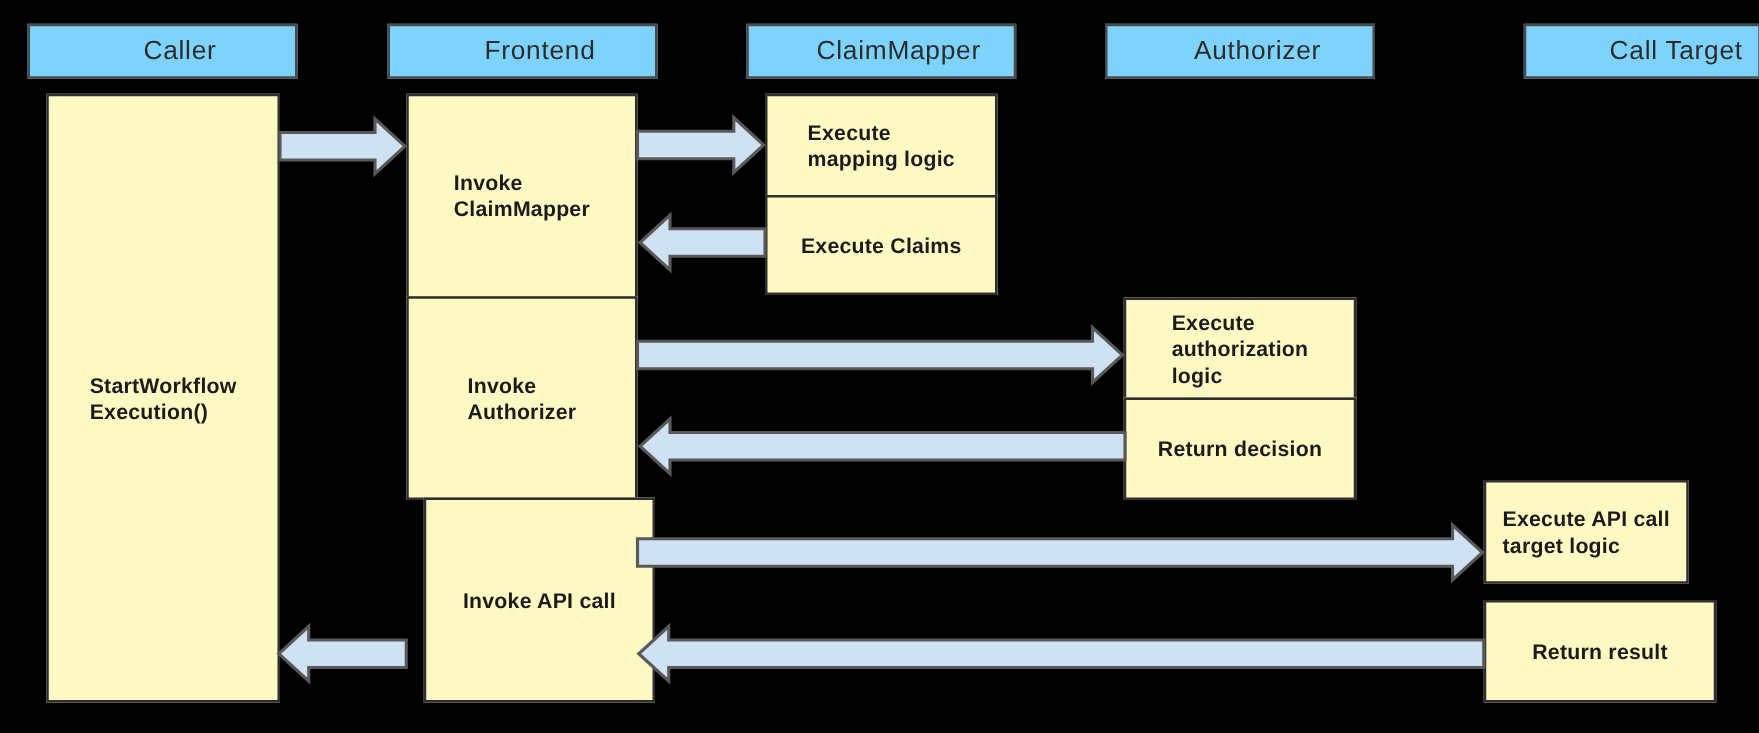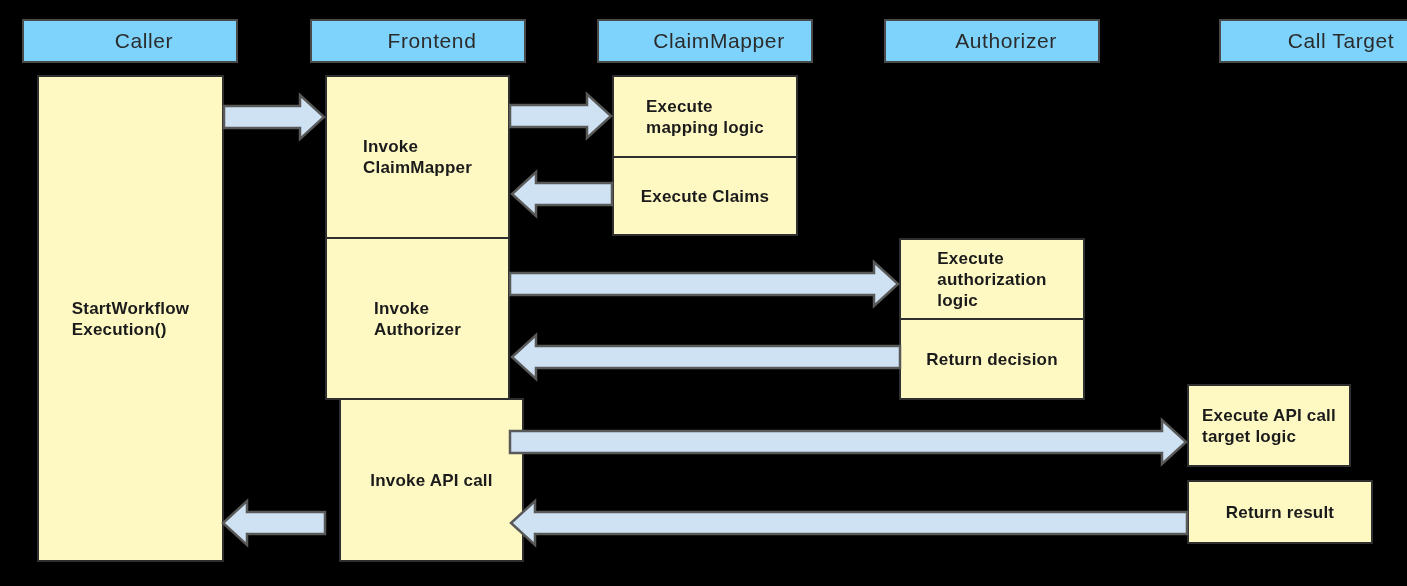--- a/index.html
+++ b/index.html
@@ -110,21 +110,21 @@
         <div>Return decision</div>
       </div>
     </div>
 
   <div class="box" style="left:1187px; top:384px; width:164px; height:83px;">
       <div>
         <div>Execute API call</div>
         <div>target logic</div>
       </div>
     </div>
-  <div class="box" style="left:1187px; top:480px; width:186px; height:64px;">
+  <div class="box" style="left:1187px; top:480px; width:186px; height:82px;">
       <div>
         <div>Return result</div>
       </div>
     </div>
 
   <svg class="arrows" viewBox="0 0 1407 586">
       <polygon points="224,106 300,106 300,95 324,117 300,139 300,128 224,128" fill="#cfe2f3" stroke="#595959" stroke-width="2.5" stroke-linejoin="miter"></polygon>
       <polygon points="510,105 587,105 587,94 611,116 587,138 587,127 510,127" fill="#cfe2f3" stroke="#595959" stroke-width="2.5" stroke-linejoin="miter"></polygon>
       <polygon points="612,183 536,183 536,172 512,194 536,216 536,205 612,205" fill="#cfe2f3" stroke="#595959" stroke-width="2.5" stroke-linejoin="miter"></polygon>
       <polygon points="510,273 874,273 874,262 898,284 874,306 874,295 510,295" fill="#cfe2f3" stroke="#595959" stroke-width="2.5" stroke-linejoin="miter"></polygon>

